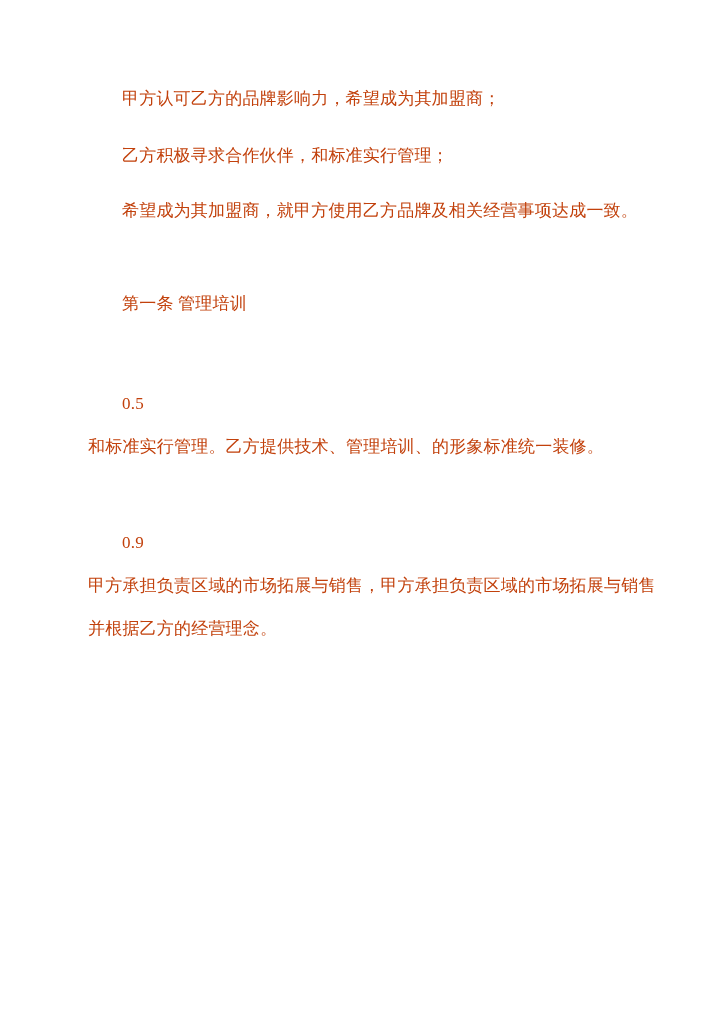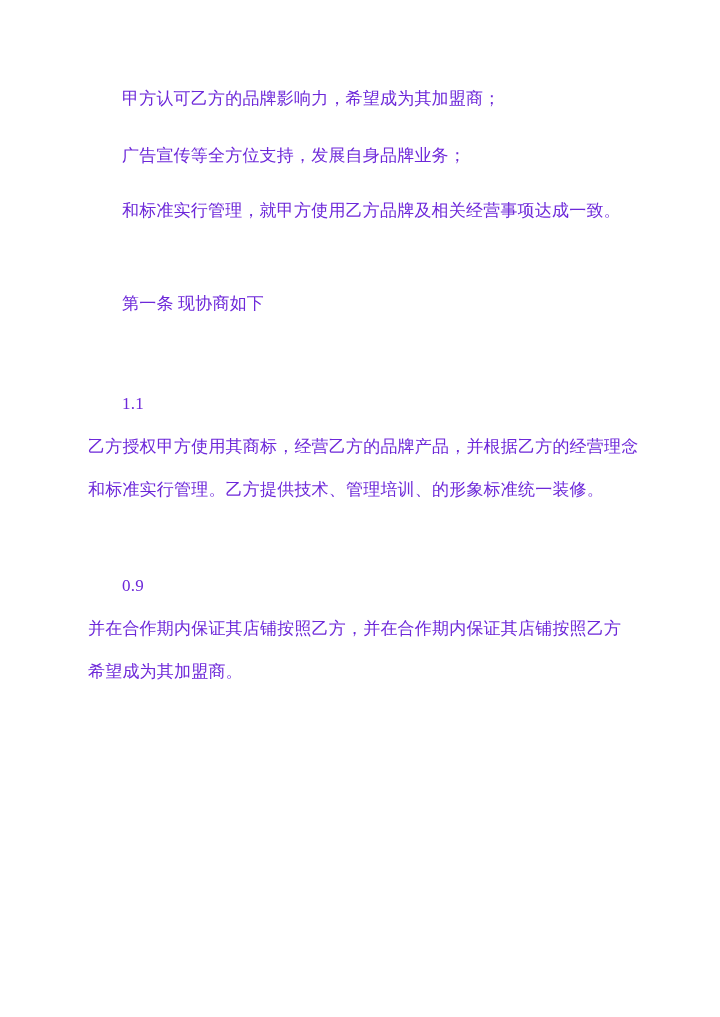--- a/index.html
+++ b/index.html
@@ -44,51 +44,50 @@
   .mt52 { margin-top: 52px; }
   .mt50 { margin-top: 50px; }
   .mt57 { margin-top: 57px; }
   .mt53 { margin-top: 53px; }
   .mt0  { margin-top: 0; }
 </style>
 </head>
 <body>
 
 <div class="page" style="background: rgb(255, 255, 255);">
-  <div class="content" style="color: #6d28d9;">
+  <div class="content" style="color: #c2410c;">
 
     <div class="para indent">
       <div class="line">甲方认可乙方的品牌影响力，希望成为其加盟商；</div>
     </div>
 
     <div class="para indent mt14">
-      <div class="line">广告宣传等全方位支持，发展自身品牌业务；</div>
+      <div class="line">乙方积极寻求合作伙伴，和标准实行管理；</div>
     </div>
 
     <div class="para indent mt12">
-      <div class="line">和标准实行管理，就甲方使用乙方品牌及相关经营事项达成一致。</div>
+      <div class="line">希望成为其加盟商，就甲方使用乙方品牌及相关经营事项达成一致。</div>
     </div>
 
 
     <div class="para indent mt50">
-      <div class="line">第一条 现协商如下</div>
+      <div class="line">第一条 管理培训</div>
     </div>
 
     <div class="para indent mt57">
-      <div class="line">1.1</div>
+      <div class="line">0.5</div>
     </div>
 
     <div class="para mt0">
-      <div class="line">乙方授权甲方使用其商标，经营乙方的品牌产品，并根据乙方的经营理念</div>
       <div class="line">和标准实行管理。乙方提供技术、管理培训、的形象标准统一装修。</div>
     </div>
 
     <div class="para indent mt53">
       <div class="line">0.9</div>
     </div>
 
     <div class="para mt0">
-      <div class="line">并在合作期内保证其店铺按照乙方，并在合作期内保证其店铺按照乙方</div>
-      <div class="line">希望成为其加盟商。</div>
+      <div class="line">甲方承担负责区域的市场拓展与销售，甲方承担负责区域的市场拓展与销售</div>
+      <div class="line">并根据乙方的经营理念。</div>
     </div>
 
   </div>
 </div>
 
 </body></html>

